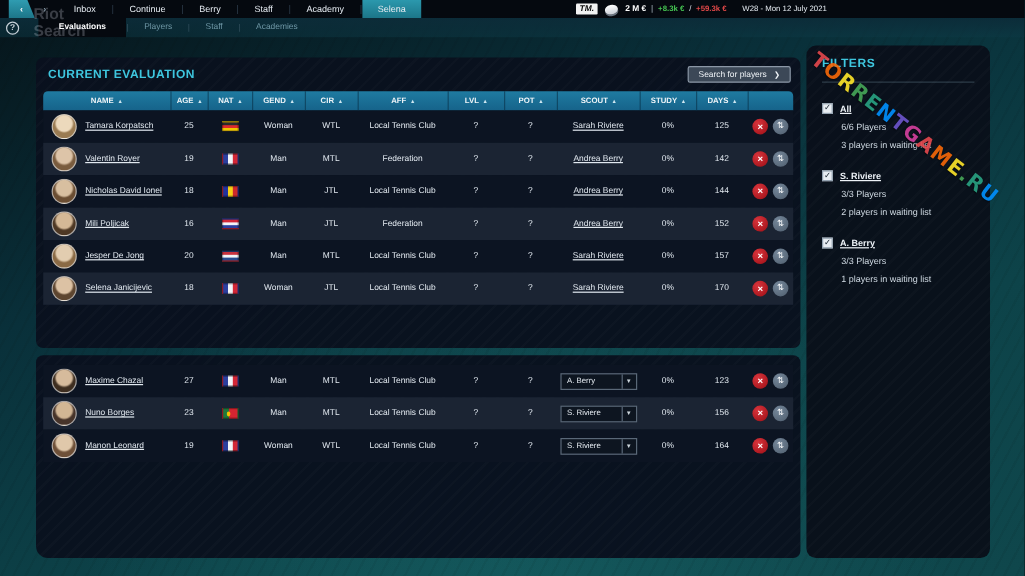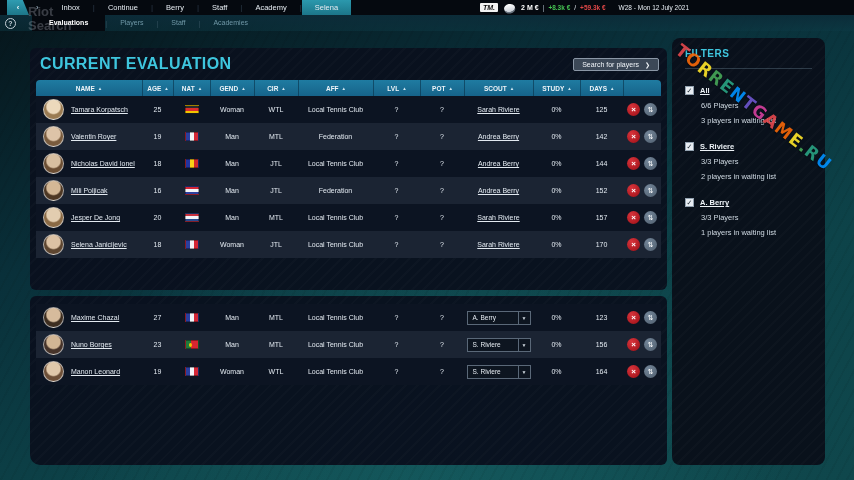--- a/index.html
+++ b/index.html
@@ -73,21 +73,21 @@
   .main-col{ position:absolute; left:30px; top:48px; width:637px; z-index:3; }
   .panel{ background:rgba(9,17,30,0.97); border-radius:6px; position:relative; overflow:hidden; }
   .panel::after{
     content:""; position:absolute; inset:0; pointer-events:none;
     background:repeating-linear-gradient(135deg, rgba(255,255,255,0.015) 0 2px, transparent 2px 8px);
   }
   .panel1{ height:242px; }
   .panel2{ margin-top:6px; height:169px; border-bottom-left-radius:10px; }
   .panel-title-row{ display:flex; justify-content:space-between; align-items:center; padding:7px 8px 5px 10px; position:relative; z-index:1; }
   .panel2 .panel-title-row{ margin:0 4px; padding:8px 6px 7px; border-bottom:1px solid rgba(130,160,180,0.25); }
-  .section-title{ color:#3ec6de; font-size:16px; font-weight:bold; letter-spacing:.4px; }
+  .section-title{ color:#3ec6de; font-size:10px; font-weight:bold; letter-spacing:.4px; }
   .search-btn{
     display:flex; align-items:center; gap:6px; background:#3c4857; border:1px solid #8b97a6;
     border-radius:2px; padding:2px 8px; font-size:7px; color:#f0f4f8; cursor:pointer;
   }
   .search-btn .chev{ font-size:6px; }
 
   
   .table{ padding:0 6px; position:relative; z-index:1; }
   .tgrid{ display:grid; grid-template-columns:106px 31px 37px 44px 44px 75px 47px 44px 69px 47px 43px 1fr; }
   .thead{ height:16px; margin-top:2px; background:linear-gradient(180deg,#1f7ba1,#16638a); border-radius:4px 4px 0 0; }

